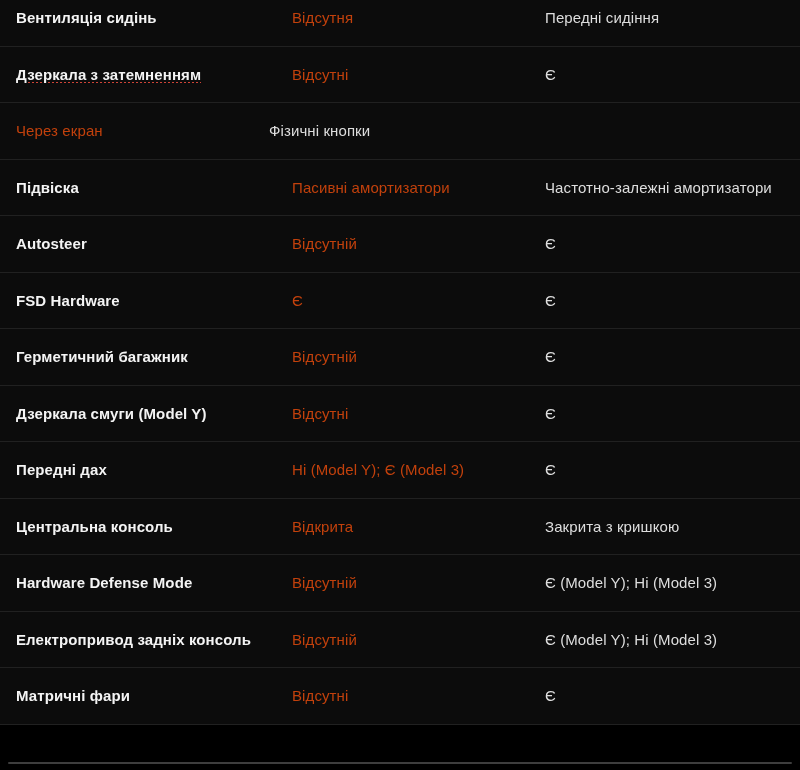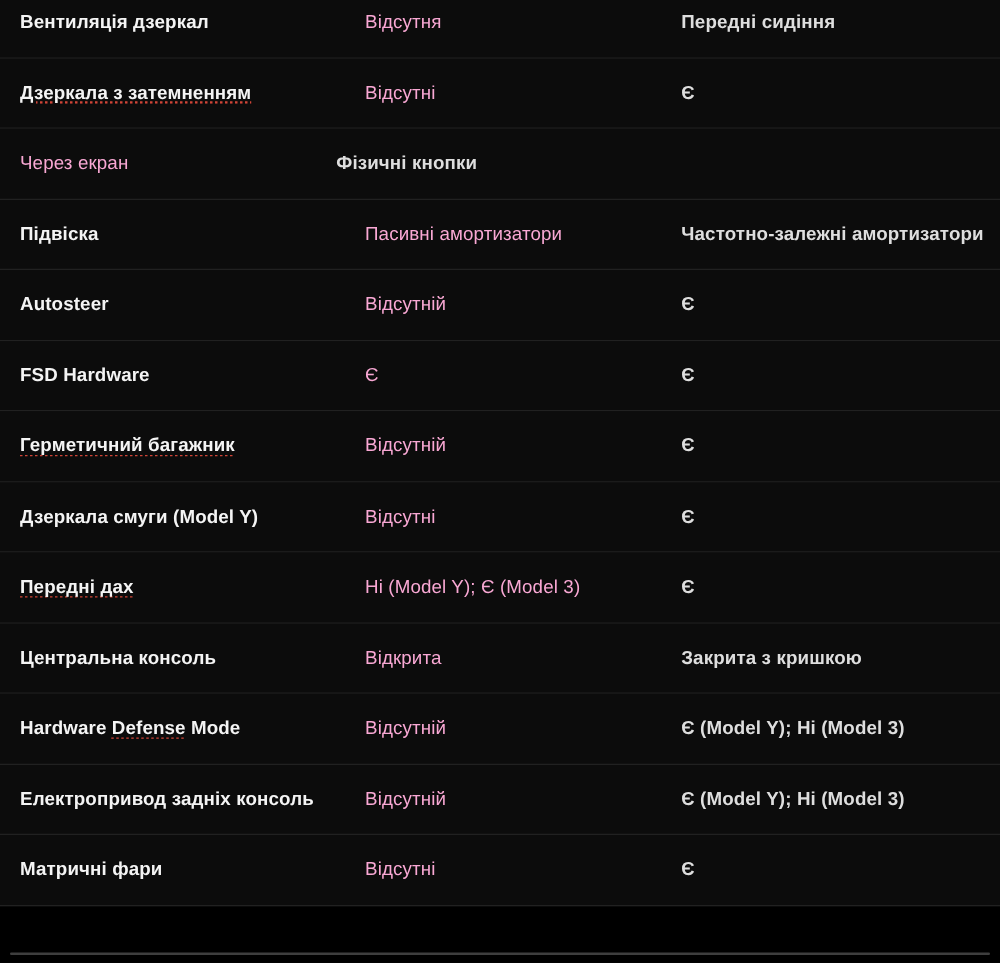--- a/index.html
+++ b/index.html
@@ -40,25 +40,25 @@
     overflow: hidden;
   }
   .feature {
     flex: 0 0 276px;
     font-weight: 700;
     color: #f4f4f4;
   }
   .value1 {
     flex: 0 0 253px;
     font-weight: 400;
-    color: #f9a8d4;
+    color: #c2410c;
   }
   .value2 {
     flex: 1 1 auto;
-    font-weight: 700;
+    font-weight: 400;
     color: #dedede;
   }
   .sp {
     text-decoration: underline;
     text-decoration-style: dotted;
     text-decoration-color: #cf4437;
     text-decoration-thickness: 2px;
     text-underline-offset: 3px;
   }
   .bottom-line {
@@ -79,21 +79,21 @@
     background: #000000;
   }
 </style>
 </head>
 <body>
 
 <div class="stage">
   <div class="table">
 
     <div class="row">
-      <div class="cell feature">Вентиляція дзеркал</div>
+      <div class="cell feature">Вентиляція сидінь</div>
       <div class="cell value1">Відсутня</div>
       <div class="cell value2">Передні сидіння</div>
     </div>
 
     <div class="row">
       <div class="cell feature"><span class="sp">Дзеркала з затемненням</span></div>
       <div class="cell value1">Відсутні</div>
       <div class="cell value2">Є</div>
     </div>
 

